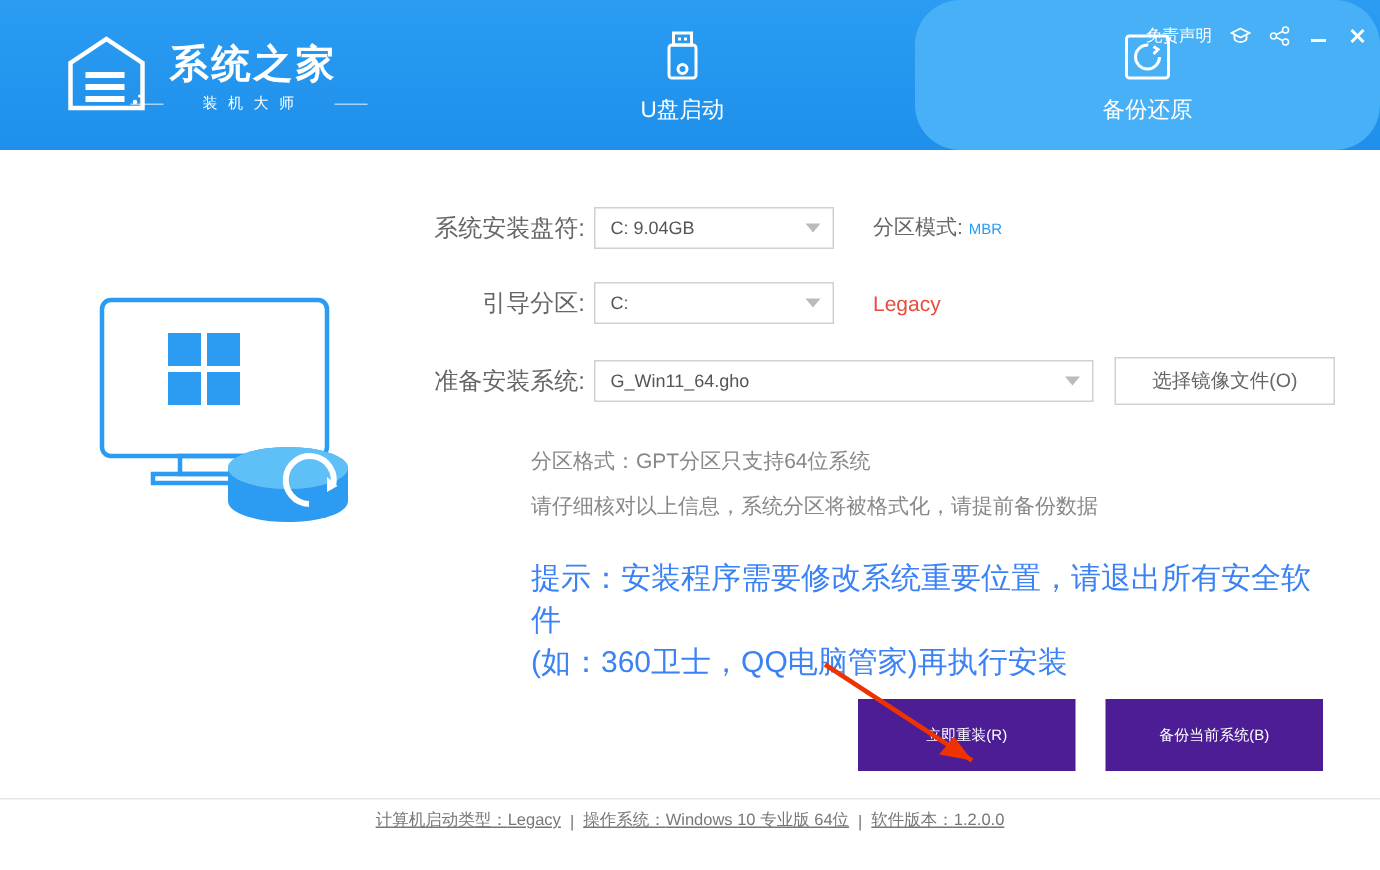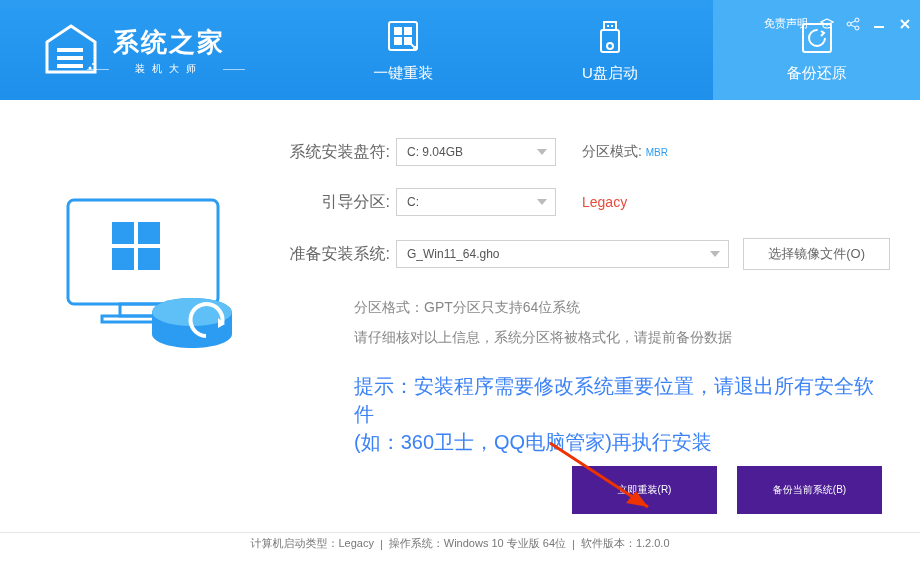--- a/index.html
+++ b/index.html
@@ -10,21 +10,21 @@
     .logo-icon { width: 56px; height: 52px; }
     .logo-text { margin-left: 14px; color: #fff; }
     .logo-title { font-size: 26px; font-weight: bold; letter-spacing: 2px; }
     .logo-sub { font-size: 10px; letter-spacing: 7px; margin-top: 2px; text-align: center; position: relative; }
     .logo-sub:before, .logo-sub:after { content: ""; position: absolute; top: 50%; width: 22px; height: 1px; background: rgba(255,255,255,0.6); }
     .logo-sub:before { left: -26px; }
     .logo-sub:after { right: -20px; }
     
     .tabs { display: flex; flex: 1; }
     .tab { flex: 1; display: flex; flex-direction: column; align-items: center; justify-content: center; color: #fff; cursor: pointer; position: relative; }
-    .tab.active { background: #48b0f7; }
+    .tab.active { background: #48b0f7; border-radius: 30px; }
     .tab-icon { width: 40px; height: 40px; margin-bottom: 6px; }
     .tab-label { font-size: 15px; }
     
     .wincontrols { position: absolute; top: 16px; right: 8px; display: flex; align-items: center; gap: 12px; color: #fff; }
     .disclaimer { font-size: 11px; }
     .winicon { width: 14px; height: 14px; cursor: pointer; display: flex; align-items: center; justify-content: center; }
     
     .content { display: flex; padding: 38px 30px 10px 30px; }
     .illustration { width: 240px; flex-shrink: 0; display: flex; align-items: flex-start; justify-content: center; margin-top: 50px; }
     
@@ -40,21 +40,21 @@
     .file-btn { height: 32px; border: 1px solid #d0d0d0; padding: 0 24px; display: flex; align-items: center; font-size: 13px; color: #666; margin-left: 14px; cursor: pointer; }
     
     .hint-text { margin-left: 74px; font-size: 14px; color: #888; line-height: 30px; }
     .warning-text { margin-left: 74px; font-size: 20px; color: #3b82f6; line-height: 28px; margin-top: 20px; }
     
     .actions { display: flex; gap: 20px; justify-content: flex-end; padding: 0 38px 18px 0; }
     .btn { width: 145px; height: 48px; background: #4c1d95; color: #fff; display: flex; align-items: center; justify-content: center; font-size: 10px; cursor: pointer; border: none; }
     
     .arrow-svg { position: absolute; pointer-events: none; }
     
-    .statusbar { height: 22px; border-top: 1px solid #e5e5e5; display: flex; align-items: center; justify-content: center; font-size: 11px; color: #777; }
+    .statusbar { height: 22px; border-top: 1px solid #e5e5e5; display: flex; align-items: flex-end; justify-content: center; font-size: 11px; color: #777; text-decoration: underline; }
   </style>
 </head>
 <body>
 
 <div class="header">
   <div class="logo-area">
     <svg class="logo-icon" viewBox="0 0 56 52">
       <path d="M28 2 L52 18 L52 48 L4 48 L4 18 Z" fill="none" stroke="#fff" stroke-width="3"></path>
       <rect x="14" y="24" width="26" height="4" fill="#fff"></rect>
       <rect x="14" y="32" width="26" height="4" fill="#fff"></rect>
@@ -62,32 +62,20 @@
       <circle cx="47" cy="44" r="1.5" fill="#fff"></circle>
       <circle cx="50" cy="40" r="1" fill="#fff"></circle>
       <circle cx="52" cy="46" r="1" fill="#fff"></circle>
     </svg>
     <div class="logo-text">
       <div class="logo-title">系统之家</div>
       <div class="logo-sub">装机大师</div>
     </div>
   </div>
   <div class="tabs">
-    <div class="tab">
-      <svg class="tab-icon" viewBox="0 0 40 40">
-        <rect x="6" y="4" width="28" height="28" rx="2" fill="none" stroke="#fff" stroke-width="2"></rect>
-        <rect x="11" y="9" width="8" height="8" fill="#fff"></rect>
-        <rect x="21" y="9" width="8" height="8" fill="#fff"></rect>
-        <rect x="11" y="19" width="8" height="8" fill="#fff"></rect>
-        <rect x="21" y="19" width="8" height="8" fill="#fff"></rect>
-        <path d="M26 24 L33 31" stroke="#fff" stroke-width="2"></path>
-        <path d="M30 31 L33 31 L33 28" fill="none" stroke="#fff" stroke-width="2"></path>
-      </svg>
-      <span class="tab-label">一键重装</span>
-    </div>
     <div class="tab">
       <svg class="tab-icon" viewBox="0 0 40 40">
         <rect x="14" y="4" width="12" height="8" fill="none" stroke="#fff" stroke-width="2"></rect>
         <rect x="17" y="7" width="2" height="2" fill="#fff"></rect>
         <rect x="21" y="7" width="2" height="2" fill="#fff"></rect>
         <rect x="11" y="12" width="18" height="22" rx="2" fill="none" stroke="#fff" stroke-width="2"></rect>
         <circle cx="20" cy="28" r="3" fill="none" stroke="#fff" stroke-width="2"></circle>
       </svg>
       <span class="tab-label">U盘启动</span>
     </div>

